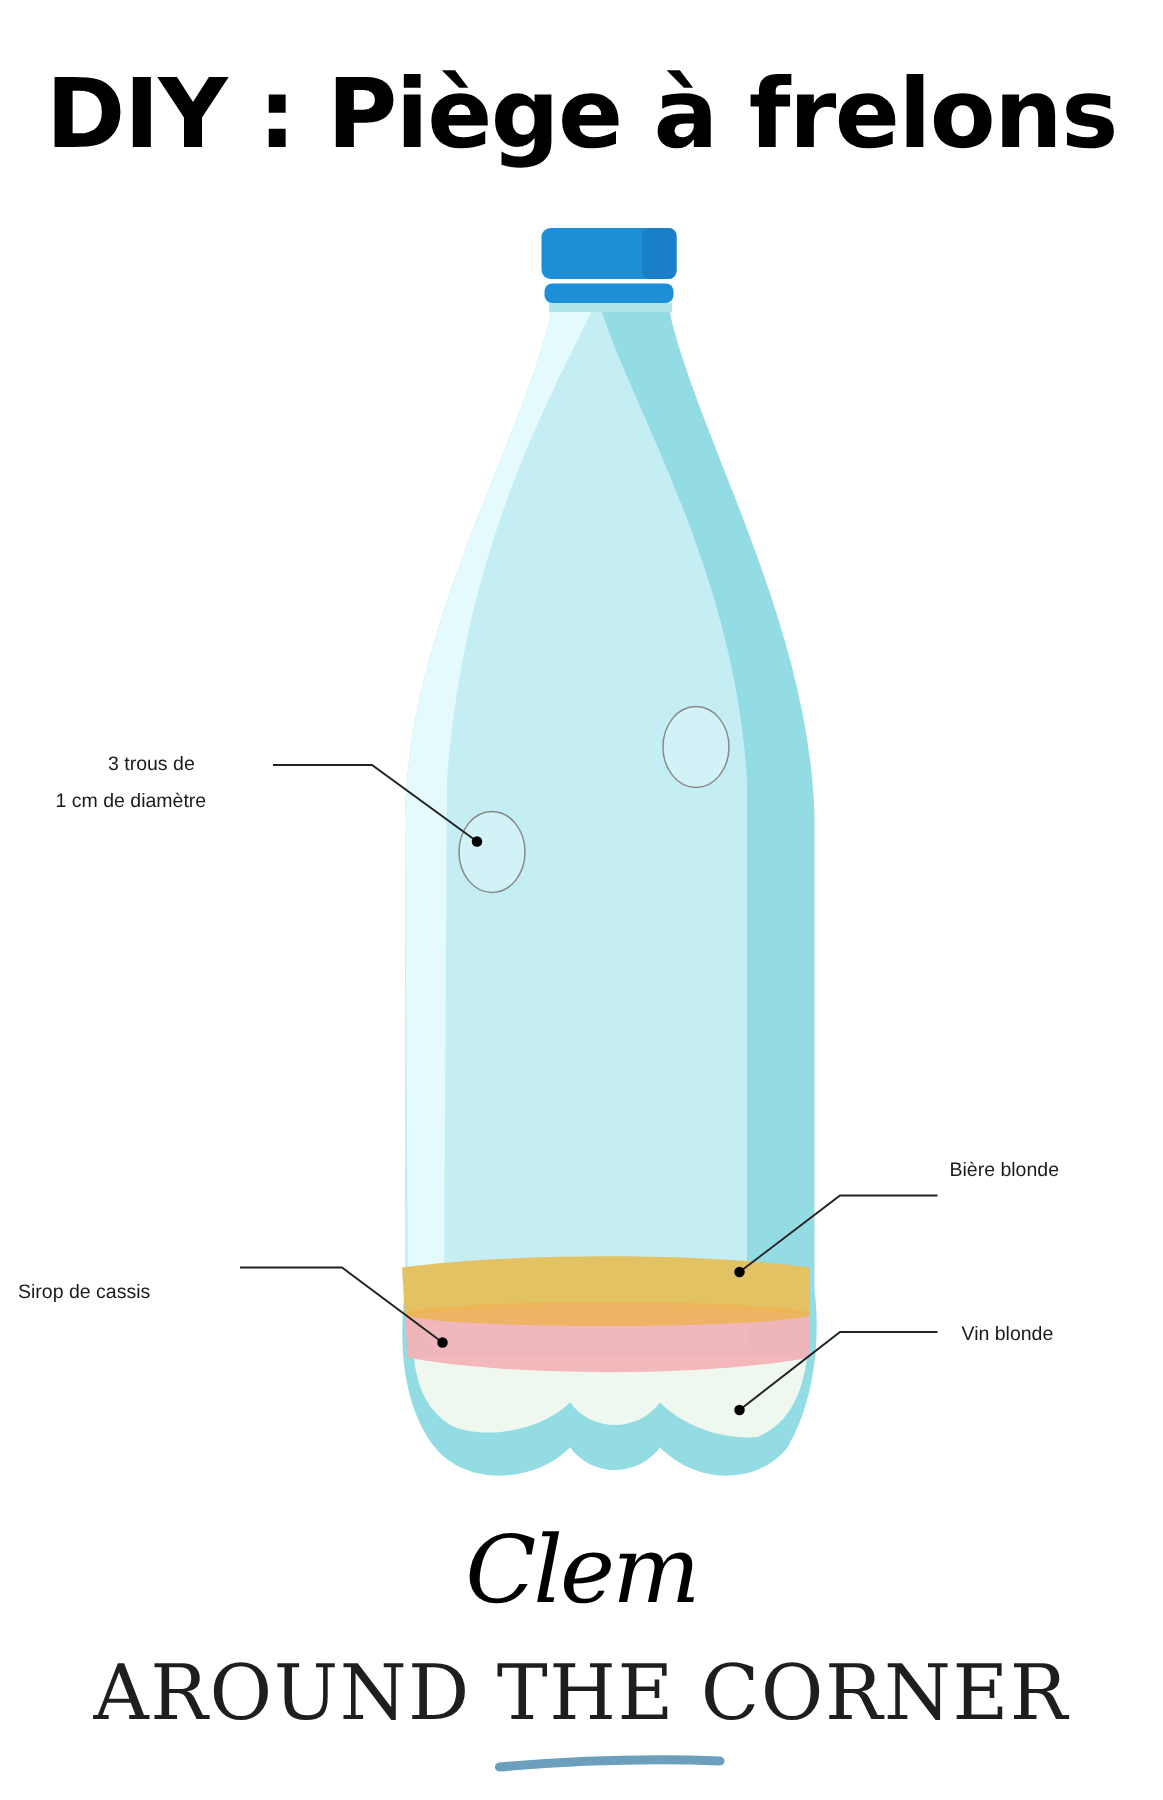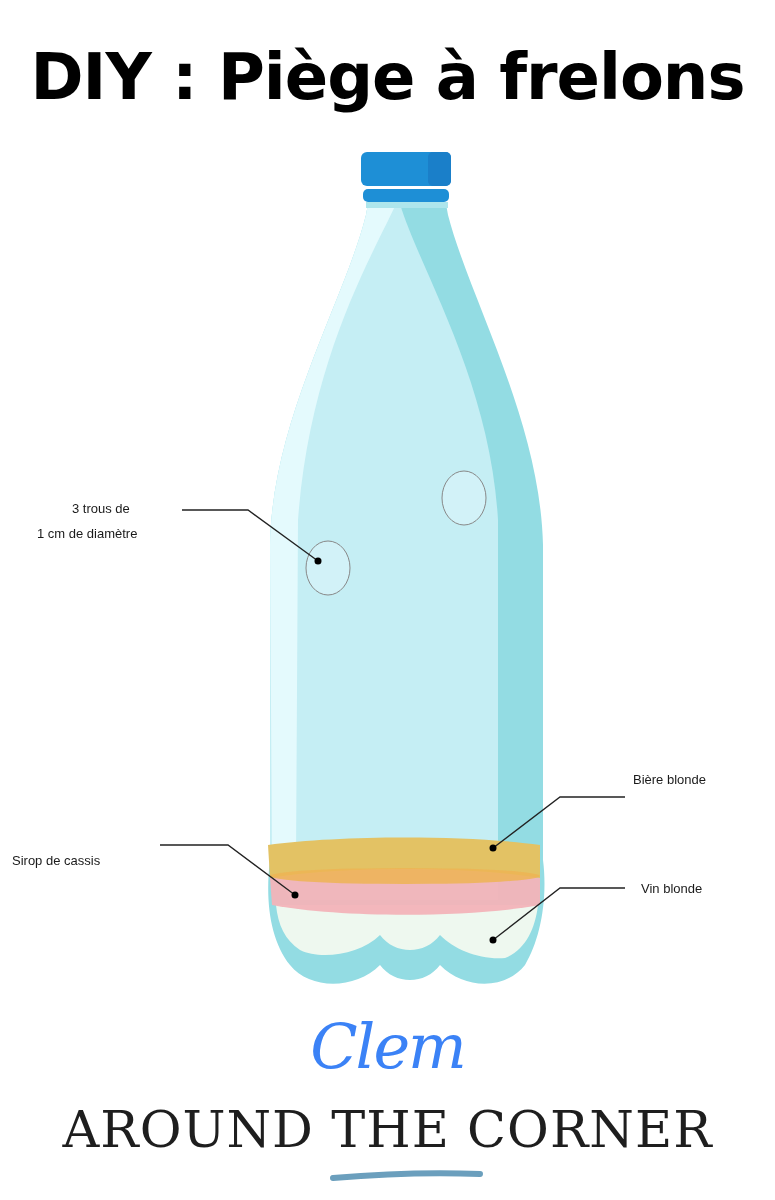--- a/index.html
+++ b/index.html
@@ -2,21 +2,21 @@
 <html><head>
 <meta charset="utf-8">
 <style>
   html,body{margin:0;padding:0;background:#ffffff;}
   #canvas{position:relative;width:775px;height:1200px;overflow:hidden;background:#fff;}
   .title{position:absolute;left:0;top:40px;width:775px;text-align:center;
     font-family:"DejaVu Sans",sans-serif;font-weight:bold;font-size:64px;letter-spacing:-1px;color:#000;}
   .label{position:absolute;font-family:"Liberation Sans",sans-serif;font-size:13px;color:#1a1a1a;line-height:24px;white-space:nowrap;}
   svg.art{position:absolute;left:0;top:0;}
   .brand-script{position:absolute;left:0;top:1010px;width:775px;text-align:center;
-    font-family:"DejaVu Serif",serif;font-style:italic;font-size:62px;color:#3b82f6;letter-spacing:-2px;}
+    font-family:"DejaVu Serif",serif;font-style:italic;font-size:62px;color:#000000;letter-spacing:-2px;}
   .brand-name{position:absolute;left:0;top:1100px;width:775px;text-align:center;
     font-family:"DejaVu Serif",serif;font-size:51px;color:#1e1e1e;letter-spacing:1px;}
 </style>
 </head>
 <body>
 
 <div id="canvas">
 
   <div class="title">DIY : Piège à frelons</div>
 

